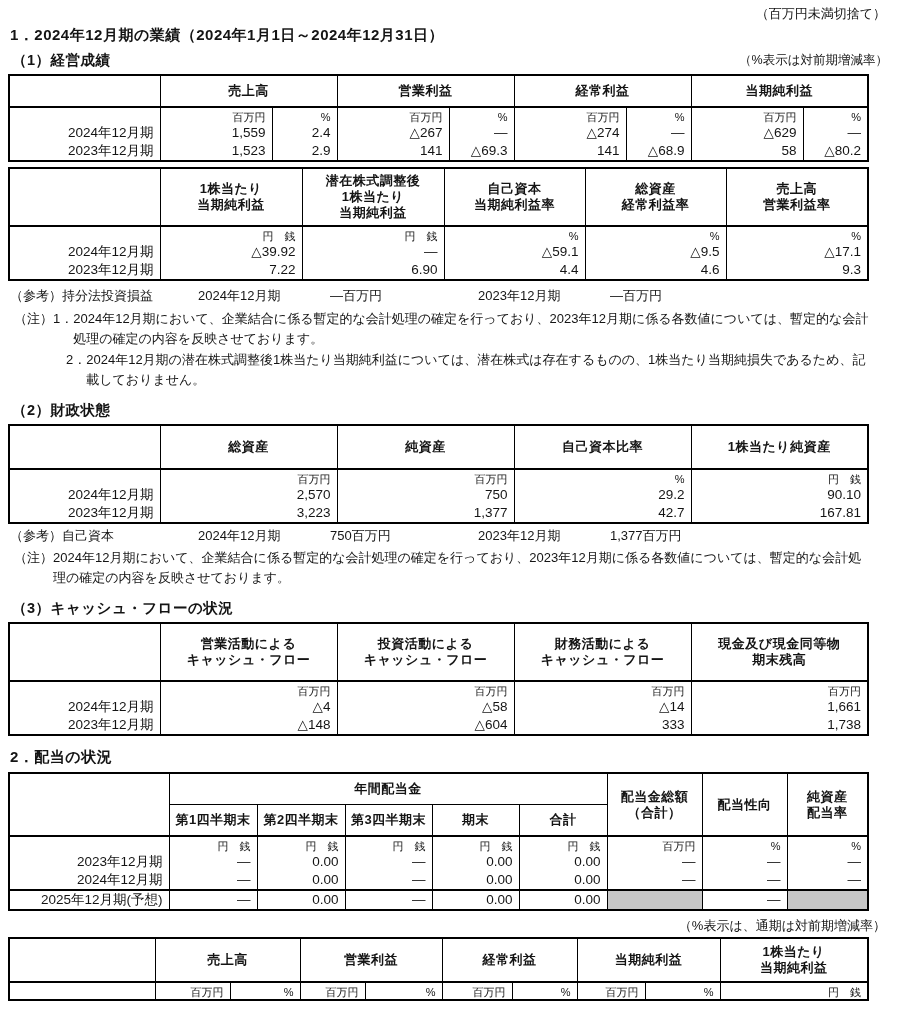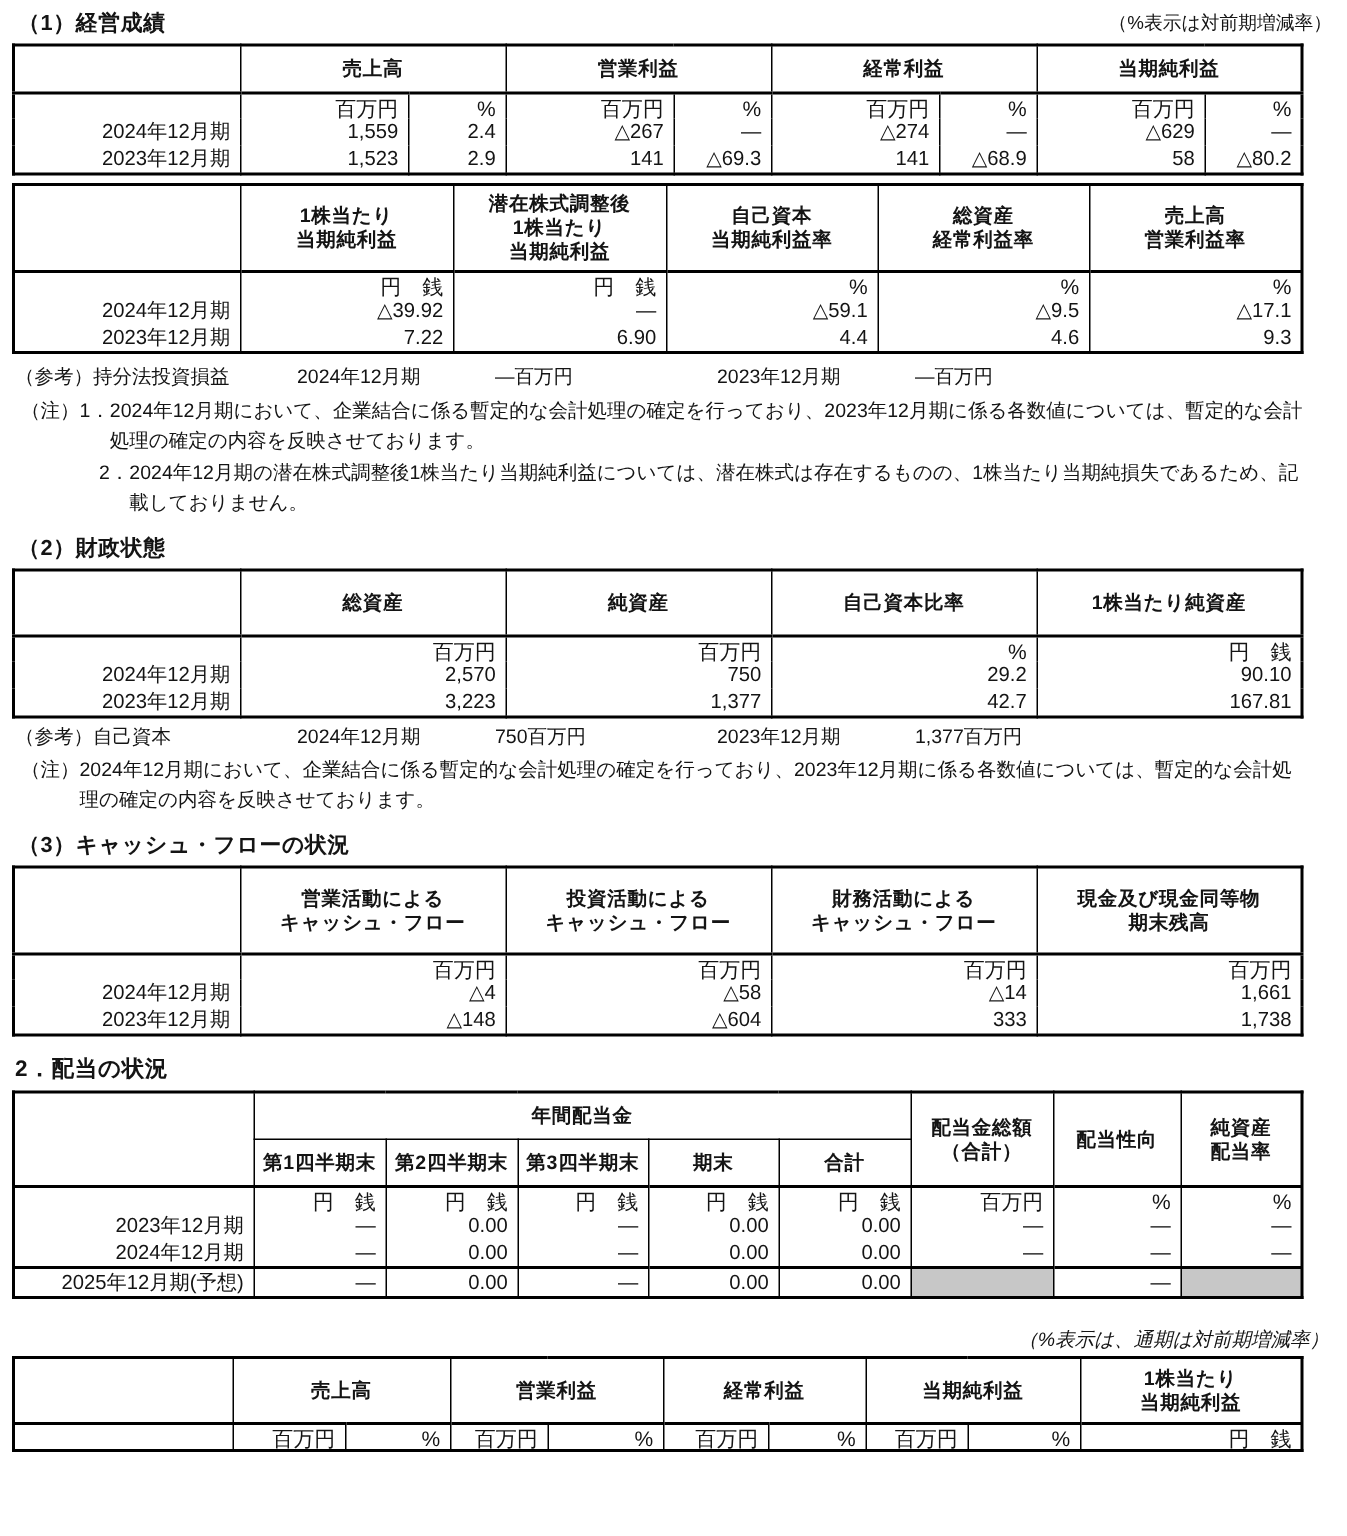--- a/index.html
+++ b/index.html
@@ -24,21 +24,21 @@
   }
   .fin-table th{
     border:1px solid #000;font-weight:bold;text-align:center;vertical-align:middle;
     font-size:13px;padding:2px 1px;line-height:16px;letter-spacing:0.5px;
   }
   .fin-table tbody td{
     border-left:1px solid #000;border-right:1px solid #000;border-top:0;border-bottom:0;
   }
   .fin-table tr.unit td{
     border-top:2.5px solid #000;
-    font-size:14px;text-align:right;padding:2px 6px 0 2px;height:14px;line-height:12px;
+    font-size:11px;text-align:right;padding:2px 6px 0 2px;height:14px;line-height:12px;
   }
   .fin-table tr.data td{
     font-size:13.5px;text-align:right;padding:0 6px;height:18px;line-height:18px;white-space:nowrap;
   }
   .fin-table td.rowlabel{text-align:left;padding-left:46px;white-space:nowrap;}
   .fin-table td.rowlabel-div{text-align:left;padding-left:14px;white-space:nowrap;}
   .pre{white-space:pre-line;}
   .subh{font-size:11.5px;letter-spacing:0;padding:2px 0;}
   tr.h1row th{height:26px;}
   tr.h2row th{height:38px;}
@@ -53,21 +53,23 @@
   .note{display:flex;font-size:13px;line-height:19.5px;margin-left:14px;width:856px;margin-top:2px;}
   .note .pfx{white-space:pre;flex:none;}
   .note .body{flex:1;}
   .note.indent{padding-left:52px;width:804px;}
 </style>
 </head>
 <body>
 
 <div class="page">
 
-
+  <div class="top-note">（百万円未満切捨て）</div>
+
+  <div class="h-main">1．2024年12月期の業績（2024年1月1日～2024年12月31日）</div>
 
   <div class="row-flex" style="margin-top:6px;">
     <div class="h-sub">（1）経営成績</div>
     <div class="r-note">（%表示は対前期増減率）</div>
   </div>
 
   <table class="fin-table">
     <colgroup>
       <col style="width:151px">
         <col style="width:112px">
@@ -379,21 +381,21 @@
         <td>―</td>
         <td>0.00</td>
         <td>0.00</td>
         <td class="shade"></td>
         <td>―</td>
         <td class="shade"></td>
       </tr>
     </tbody>
   </table>
 
-  <div class="top-note" style="margin-top:18px;font-style:italic;">（%表示は、通期は対前期増減率）</div>
+  <div class="top-note" style="margin-top:6px;">（%表示は、通期は対前期増減率）</div>
 
   <table class="fin-table">
     <colgroup>
       <col style="width:146px">
         <col style="width:75px">
         <col style="width:70px">
         <col style="width:65px">
         <col style="width:77px">
         <col style="width:70px">
         <col style="width:65px">

